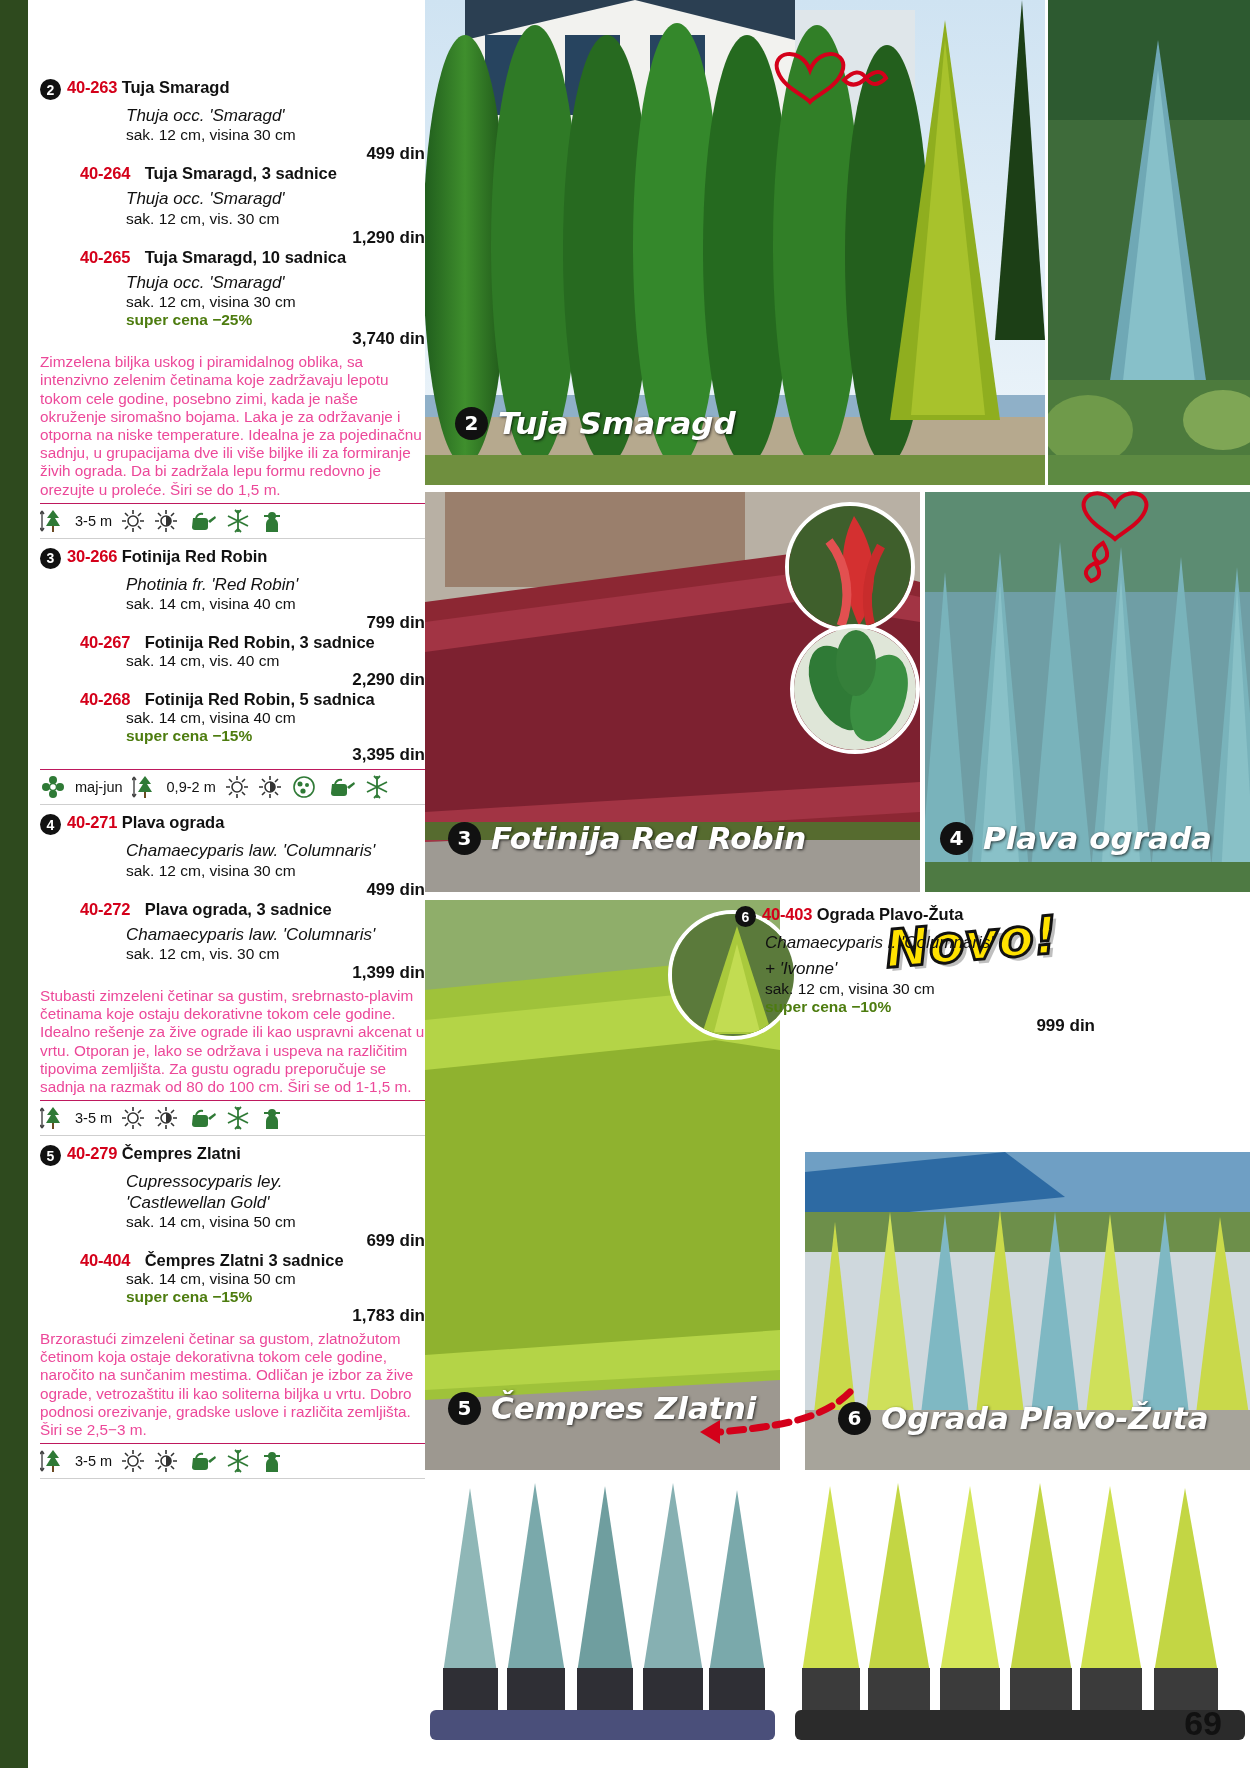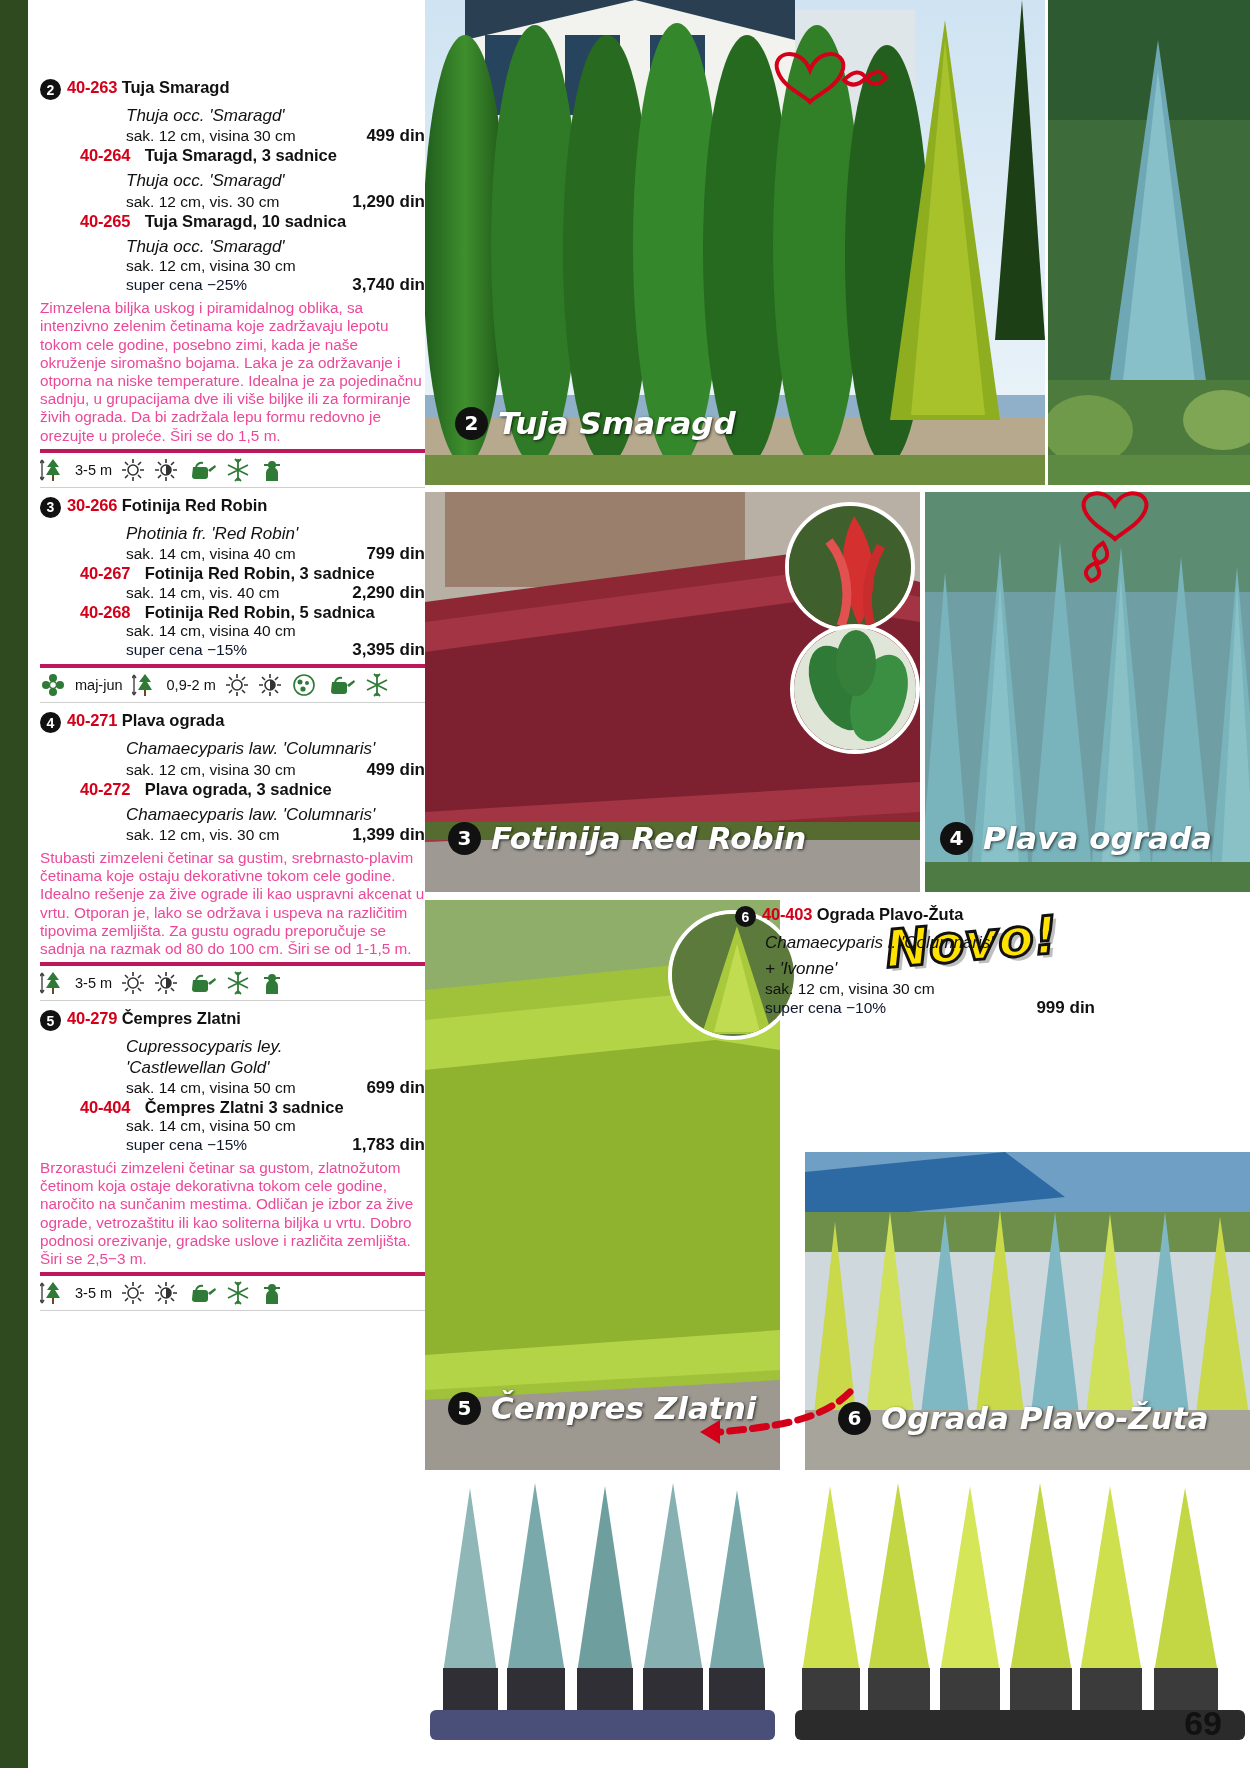--- a/index.html
+++ b/index.html
@@ -34,38 +34,38 @@
   .code{
     color:#d4001a; font-weight:bold; font-size:16.5px; letter-spacing:-0.2px;
   }
   .pname{
     color:#111; font-weight:bold; font-size:16.5px;
   }
   .latin{
     font-style:italic; font-size:17px; color:#111; margin-left:86px; line-height:1.2;margin-top:6px;
   }
   .spec-row{
-    display:flex; align-items:baseline; margin-left:86px; font-size:15.5px; color:#111;
+    display:flex; align-items:baseline; margin-left:86px; font-size:15.5px; color:#111;flex-direction:column;
   }
   .spec{ }
   .price{
     font-weight:bold; font-size:17px; color:#111; margin-left:auto; white-space:nowrap;
   }
   .sub-line{ margin-left:40px; }
   .sub-line .code{ margin-right:10px; }
   .supercena{
-    color:#0f172a; font-weight:normal; font-size:15.5px;
+    color:#4d7c0f; font-weight:bold; font-size:15.5px;
   }
   .desc{
     font-size:15.3px; line-height:1.19; color:#ec4899; margin-top:4px; margin-bottom:3px;
     text-align:left;
   }
   .iconrow{
     display:flex; align-items:center; gap:9px;
-    border-top:4px solid #be185d; border-bottom:1px solid #cfcfcf;
+    border-top:1px solid #be185d; border-bottom:1px solid #cfcfcf;
     padding:4px 0; margin:4px 0 8px 0; min-height:30px;
   }
   .iconrow .txt{ font-size:14.5px; color:#111; }
   svg.ic{ display:block; }
 
   
   .img{
     position:absolute; overflow:hidden;
   }
   .caption{

